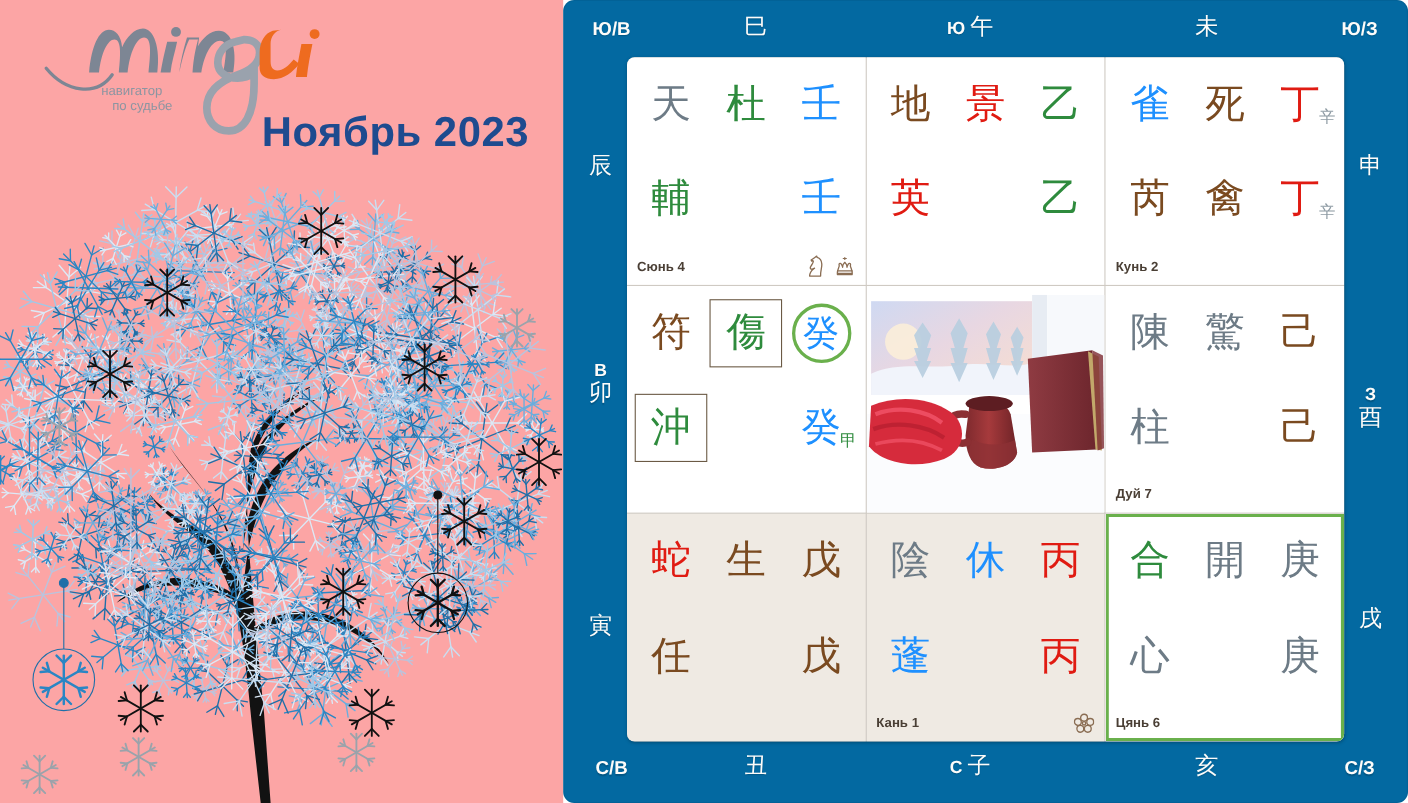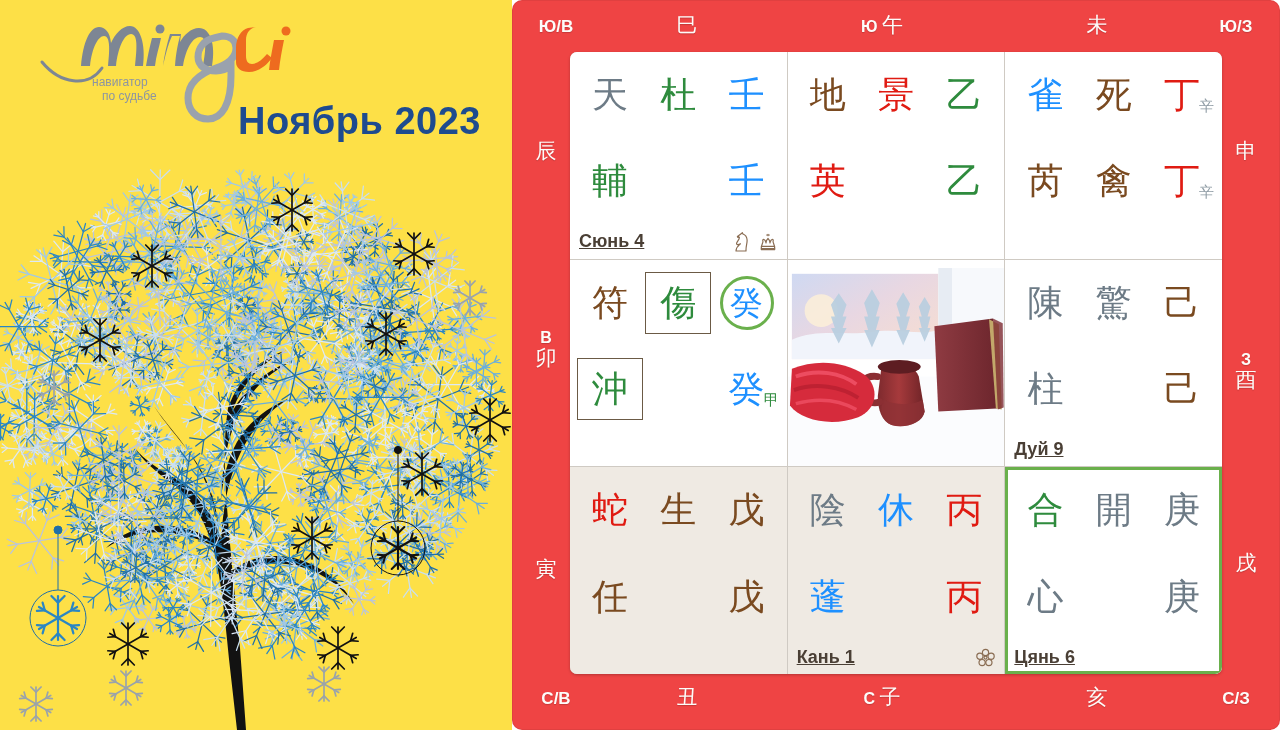--- a/index.html
+++ b/index.html
@@ -2,33 +2,33 @@
 <html><head>
 <meta charset="utf-8">
 <style>
   html,body{margin:0;padding:0;}
   body{
     width:1280px;height:730px;overflow:hidden;background:#ffffff;
     font-family:"Liberation Sans","DejaVu Sans",sans-serif;
     position:relative;
   }
   
-  #left-panel{position:absolute;left:0;top:0;width:512px;height:730px;background:#fde047;overflow:hidden;}
+  #left-panel{position:absolute;left:0;top:0;width:512px;height:730px;background:#fca5a5;overflow:hidden;}
   #brand{position:absolute;left:36px;top:18px;width:260px;height:110px;}
   #brand svg{display:block;}
   #month-title{
     position:absolute;left:238px;top:100px;
     font-size:38px;font-weight:bold;color:#1e4b8f;letter-spacing:.5px;
     font-family:"Liberation Sans","DejaVu Sans",sans-serif;
   }
   #tree-art{position:absolute;left:-6px;top:148px;width:520px;height:582px;}
   
   #chart-frame{
     position:absolute;left:512px;top:0;width:768px;height:730px;
-    background:#ef4444;border-radius:10px;
+    background:#0369a1;border-radius:10px;
     box-shadow:inset 0 0 0 1px rgba(0,0,0,.06);
   }
   .edge-label{
     position:absolute;color:#fdfcfa;font-weight:bold;
     text-align:center;line-height:1.05;
     text-shadow:0 1px 1px rgba(0,0,0,.18);
     white-space:nowrap;
   }
   .edge-dir{font-size:17px;letter-spacing:0px;}
   .edge-cjk{font-size:21px;font-weight:normal;}
@@ -88,21 +88,21 @@
   }
   .boxed{
     display:inline-flex;align-items:center;justify-content:center;
     width:66px;height:62px;border:1.5px solid #6b5a45;box-sizing:border-box;
     background:#fff;
   }
   .footer{
     position:absolute;left:0;right:0;bottom:0;height:34px;
     display:flex;align-items:center;padding:0 9px;box-sizing:border-box;
   }
-  .footer .palace{font-size:18px;font-weight:bold;color:#4a3f35;text-decoration:underline;}
+  .footer .palace{font-size:12px;font-weight:bold;color:#4a3f35;}
   .footer .icons{margin-left:auto;display:flex;align-items:center;gap:6px;}
   .footer .icons svg{display:block;}
   
   #photo-cell{position:relative;background:#fff;overflow:hidden;}
   #photo{position:absolute;left:0;top:8px;width:100%;height:calc(100% - 8px);}
 </style>
 </head>
 <body>
 
 <div id="left-panel">
@@ -1623,20 +1623,24 @@
               <span class="g c-brown">芮</span>
             </div>
             <div class="gslot">
               <span class="g c-brown">禽</span>
             </div>
             <div class="gslot">
               <span class="g c-red">丁</span>
               <span class="sup gray" style="right: 2px; top: 22px;">辛</span>
             </div>
           </div>
+        </div>
+        <div class="footer">
+          <span class="palace">Кунь 2</span>
+          <span class="icons"></span>
         </div>
       </div>
       <div class="cell">
         <div class="rows">
           <div class="glyph-row">
             <div class="gslot">
               <span class="g c-brown">符</span>
             </div>
             <div class="gslot">
               <span class="boxed">
@@ -1731,21 +1735,21 @@
             <div class="gslot">
               <span class="g c-gray">柱</span>
             </div>
             <div class="gslot"></div>
             <div class="gslot">
               <span class="g c-brown">己</span>
             </div>
           </div>
         </div>
         <div class="footer">
-          <span class="palace">Дуй 9</span>
+          <span class="palace">Дуй 7</span>
           <span class="icons"></span>
         </div>
       </div>
       <div class="cell tinted">
         <div class="rows">
           <div class="glyph-row">
             <div class="gslot">
               <span class="g c-red">蛇</span>
             </div>
             <div class="gslot">

